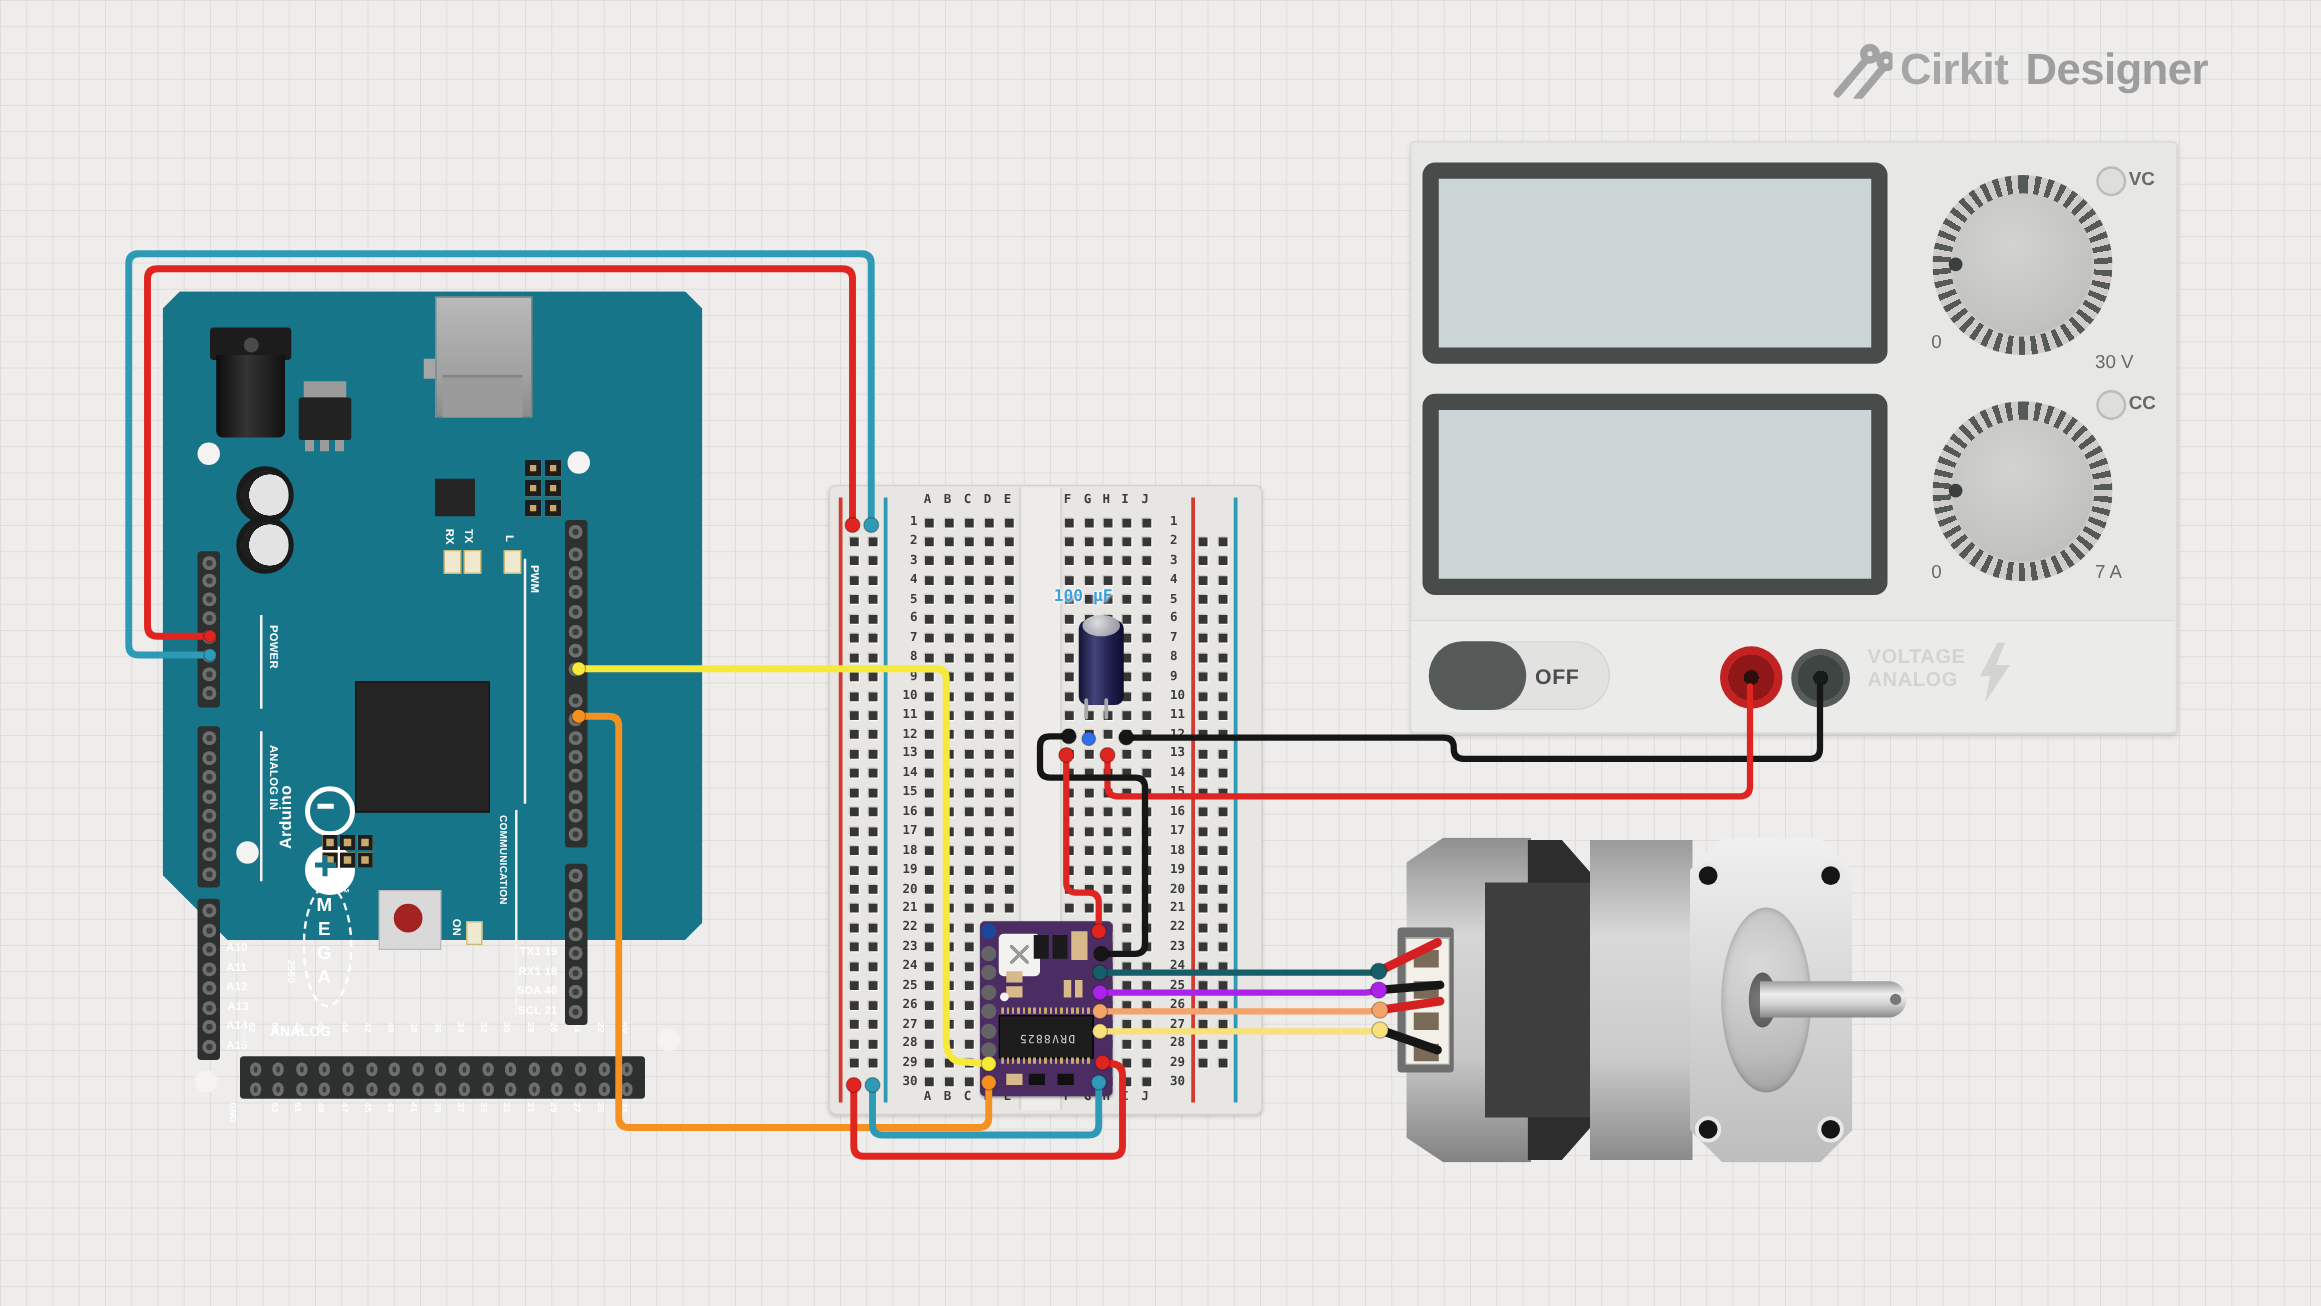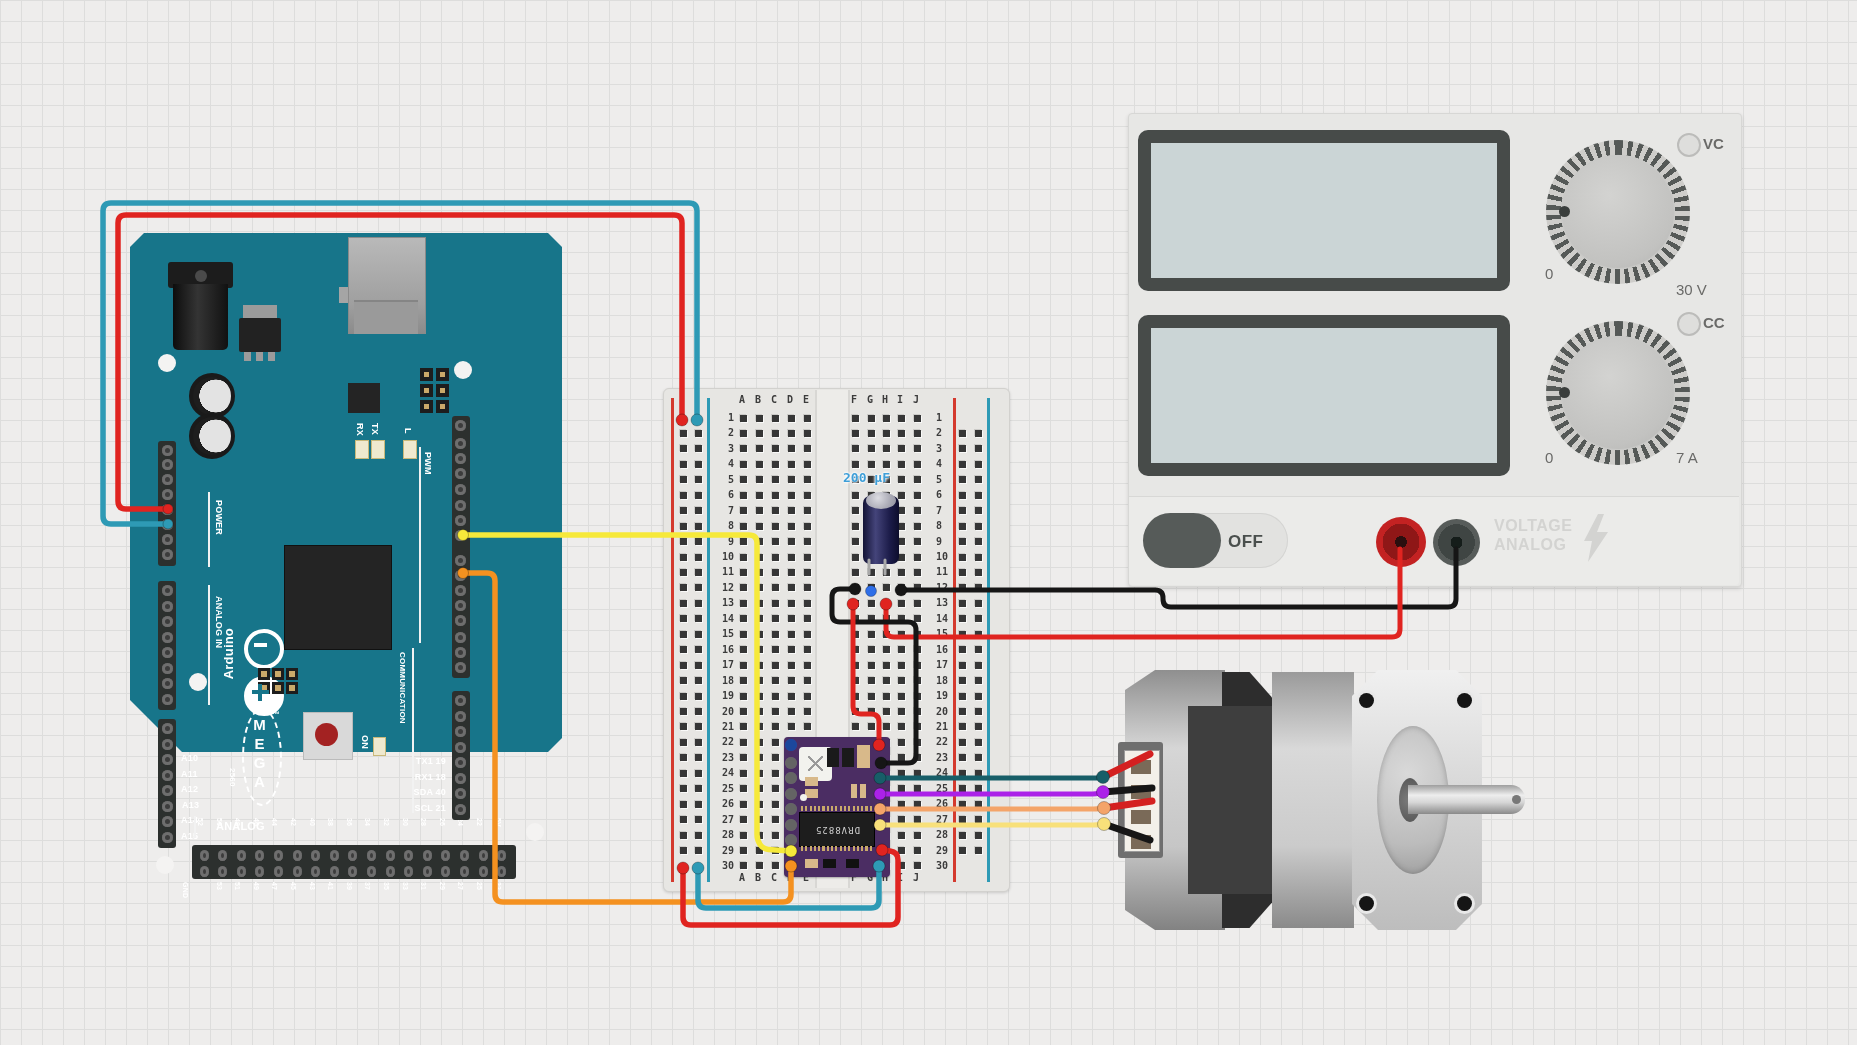--- a/index.html
+++ b/index.html
@@ -65,20 +65,32 @@
   .terminal{border-radius:50%;z-index:3;}
   
   .motor-part{z-index:2;}
   #wire-layer{position:absolute;left:0;top:0;width:1857px;height:1045px;z-index:6;pointer-events:none;}
 </style>
 </head>
 <body>
 
 <div id="scene">
 
+  <div class="abs" id="logo">
+    <svg width="52" height="46" viewBox="0 0 52 46">
+      <g stroke="#a3a3a3" stroke-width="6" fill="none" stroke-linecap="round">
+        <line x1="8" y1="42" x2="30" y2="16"></line>
+          <circle cx="34" cy="10" r="5"></circle>
+        <line x1="24" y1="46" x2="44" y2="22"></line>
+          <circle cx="47" cy="16" r="5"></circle>
+      </g>
+    </svg>
+    <span class="t1">Cirkit</span>
+    <span class="t2">Designer</span>
+  </div>
 
   <div class="abs" id="ard-board"></div>
   <div class="abs" style="left:168px;top:262px;width:65px;height:26px;background:#1c1c1c;border-radius:3px;z-index:2;"></div>
   <div class="abs" style="left:173px;top:284px;width:55px;height:66px;background:linear-gradient(90deg,#0d0d0d,#343434 45%,#111);border-radius:0 0 5px 5px;z-index:2;"></div>
   <div class="abs" style="left:195px;top:270px;width:12px;height:12px;border-radius:50%;background:#4a4a4a;z-index:3;"></div>
   <div class="abs" style="left:348px;top:237px;width:76px;height:95px;background:linear-gradient(180deg,#b9b9b9,#9f9f9f 70%,#8b8b8b);border:1px solid #8a8a8a;z-index:2;"></div>
   <div class="abs" style="left:354px;top:300px;width:64px;height:32px;background:#9a9a9a;border-top:2px solid #858585;z-index:3;"></div>
   <div class="abs" style="left:339px;top:287px;width:9px;height:16px;background:#a5a5a5;z-index:3;"></div>
   <div class="abs" style="left:243px;top:305px;width:34px;height:13px;background:#9b9b9b;z-index:2;"></div>
   <div class="abs" style="left:239px;top:318px;width:42px;height:34px;background:#222;border-radius:2px;z-index:2;"></div>
@@ -816,21 +828,21 @@
       <div class="abs bbletter" style="left: 882px; top: 394px;">H</div>
       <div class="abs bbletter" style="left: 882px; top: 872px;">H</div>
       <div class="abs bbletter" style="left: 897px; top: 394px;">I</div>
       <div class="abs bbletter" style="left: 897px; top: 872px;">I</div>
       <div class="abs bbletter" style="left: 913px; top: 394px;">J</div>
       <div class="abs bbletter" style="left: 913px; top: 872px;">J</div>
     </div>
 
   <div class="abs" id="cap-body"></div>
   <div class="abs" id="cap-top"></div>
-  <div class="abs" id="cap-label">200 µF</div>
+  <div class="abs" id="cap-label">100 µF</div>
 
   <div class="abs" id="drv"></div>
   <div class="abs drv-part" style="left:799px;top:747px;width:33px;height:34px;background:#f2f2ee;border-radius:4px;"></div>
   <div class="abs drv-part" style="left:808px;top:756px;width:15px;height:15px;background:
     linear-gradient(45deg,transparent 44%,#9a9a9a 44% 56%,transparent 56%),linear-gradient(-45deg,transparent 44%,#9a9a9a 44% 56%,transparent 56%);"></div>
   <div class="abs drv-part" style="left:827px;top:748px;width:12px;height:19px;background:#1a1a1a;"></div>
   <div class="abs drv-part" style="left:842px;top:748px;width:12px;height:19px;background:#1a1a1a;"></div>
   <div class="abs drv-part" style="left:857px;top:745px;width:13px;height:23px;background:#d8b98a;"></div>
   <div class="abs drv-part" style="left:805px;top:777px;width:13px;height:9px;background:#d8b98a;"></div>
   <div class="abs drv-part" style="left:805px;top:789px;width:13px;height:9px;background:#d8b98a;"></div>

